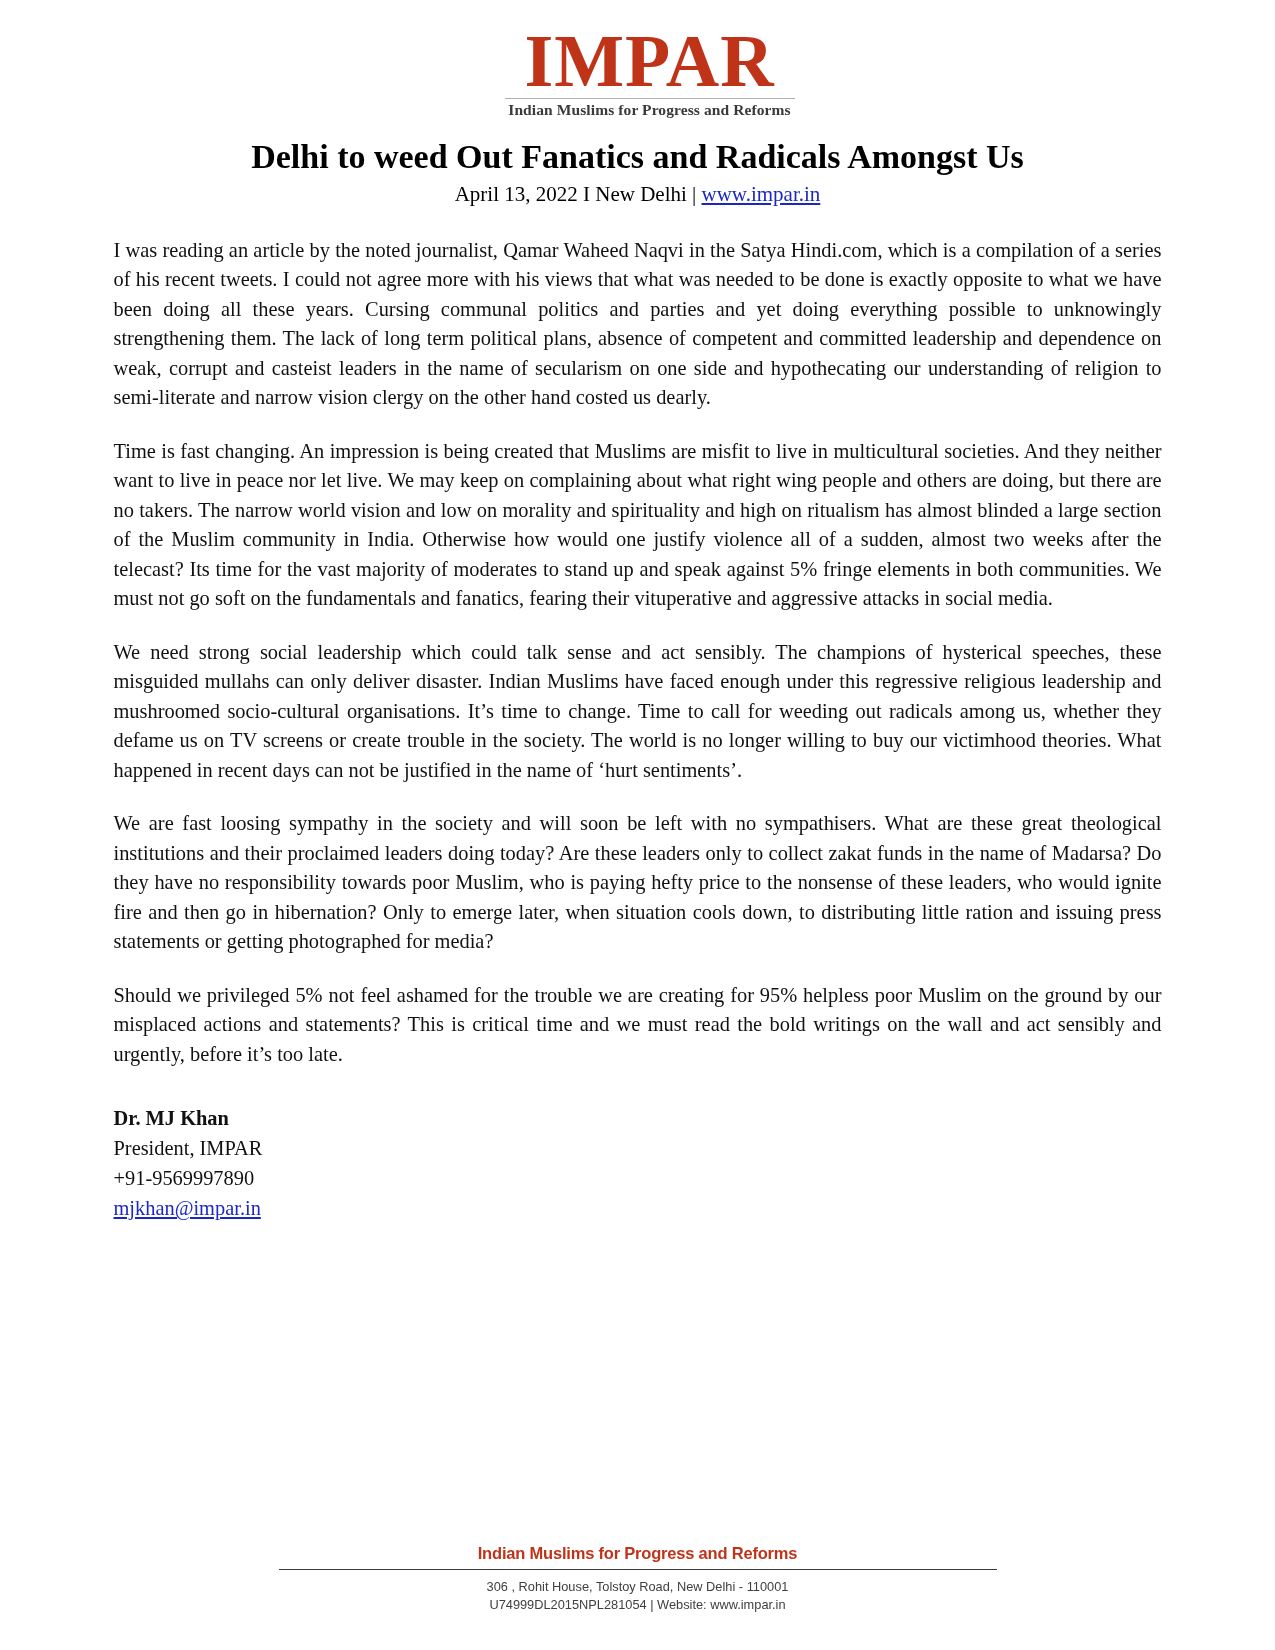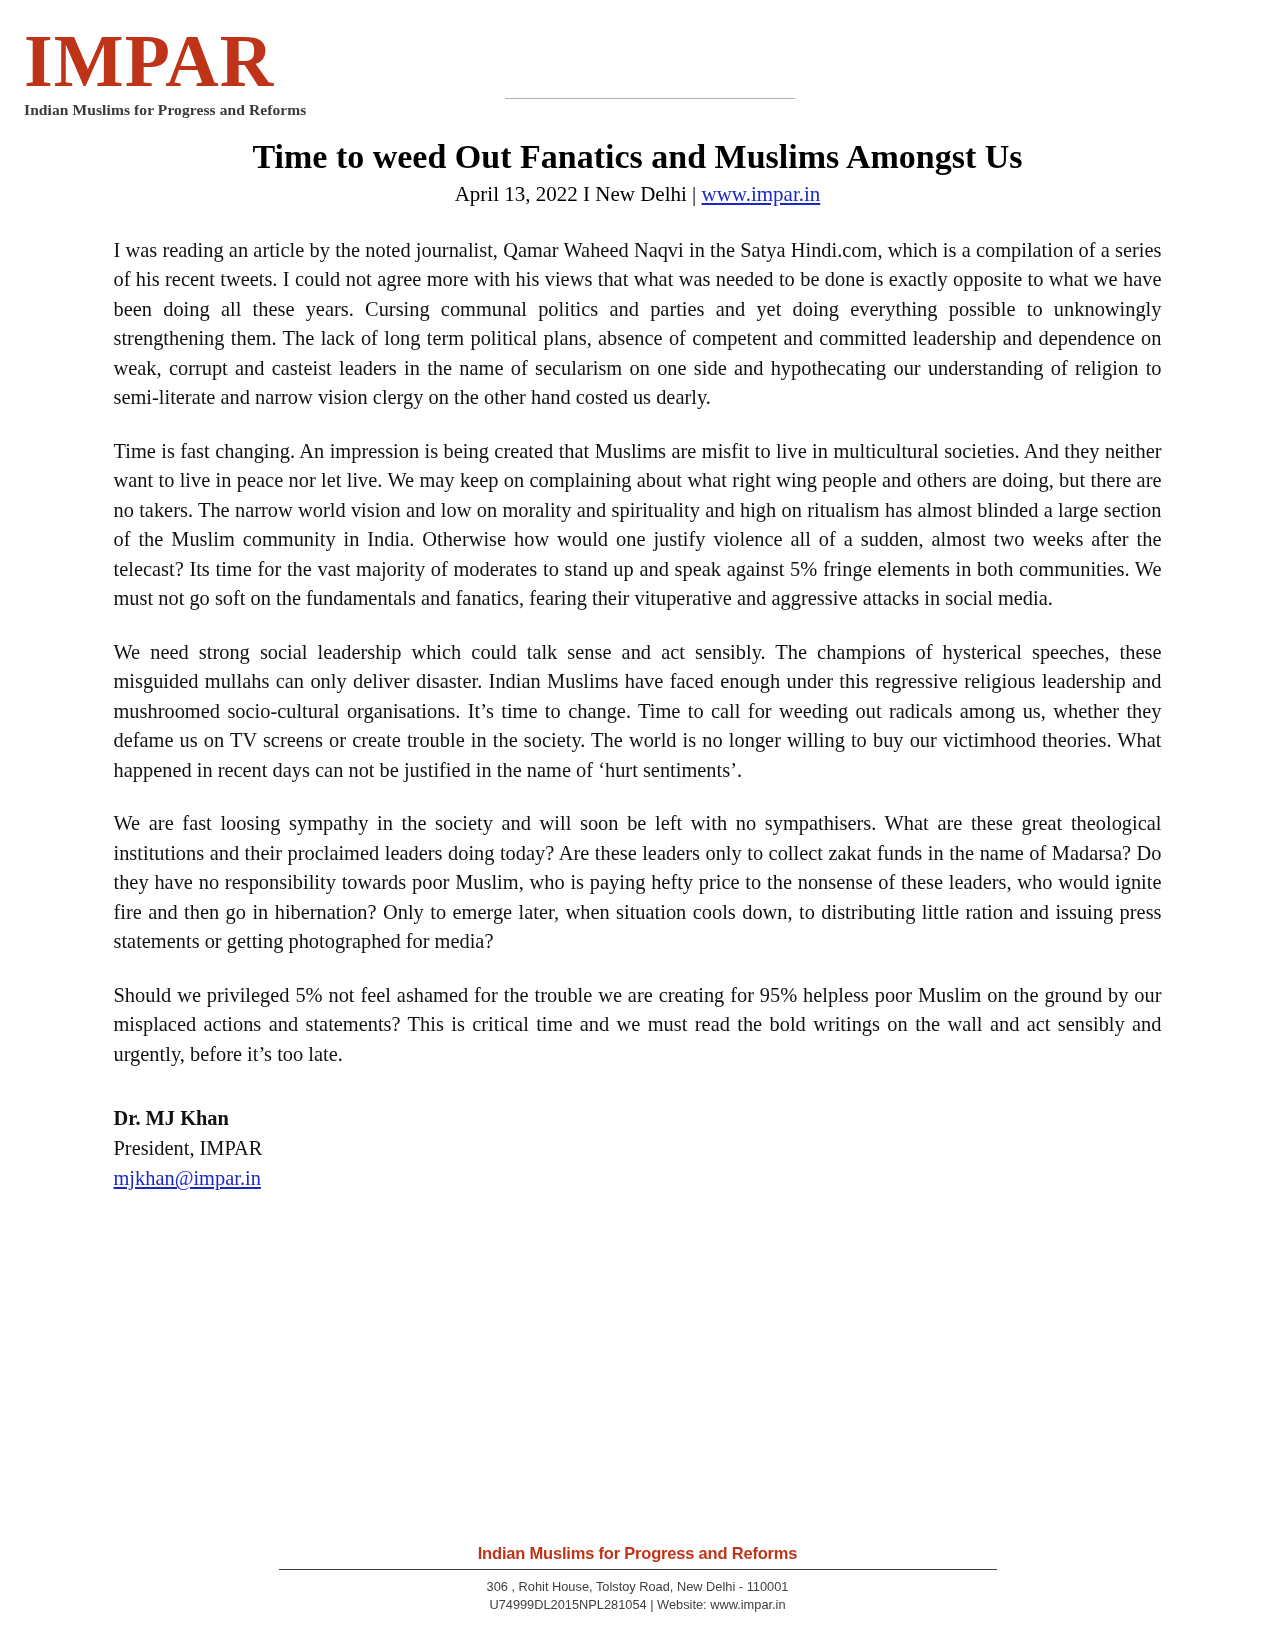--- a/index.html
+++ b/index.html
@@ -15,20 +15,21 @@
     margin: 0 auto;
     overflow: hidden;
     font-family: "Liberation Serif", serif;
     color: #000000;
     box-sizing: border-box;
   }
 
   
   .masthead {
     padding-top: 26px;
+    text-align: center;
     padding-left: 24px;
   }
   .logo-word {
     font-family: "Liberation Serif", serif;
     font-weight: bold;
     font-size: 74px;
     line-height: 0.95;
     letter-spacing: 1px;
     color: #bf3418;
     display: block;
@@ -136,36 +137,37 @@
 <body>
 
 <div class="page">
 
   <div class="masthead">
     <span class="logo-word">IMPAR</span>
     <div class="logo-rule"></div>
     <span class="logo-tagline">Indian Muslims for Progress and Reforms</span>
   </div>
 
-  <h1 class="doc-title">Time to weed Out Fanatics and Muslims Amongst Us</h1>
+  <h1 class="doc-title">Delhi to weed Out Fanatics and Radicals Amongst Us</h1>
 
   <div class="doc-subtitle">
     <span>April 13, 2022 I New Delhi | </span><a class="link" href="#">www.impar.in</a>
   </div>
 
   <div class="body-wrap">
     <p class="para">I was reading an article by the noted journalist, Qamar Waheed Naqvi in the Satya Hindi.com, which is a compilation of a series of his recent tweets. I could not agree more with his views that what was needed to be done is exactly opposite to what we have been doing all these years. Cursing communal politics and parties and yet doing everything possible to unknowingly strengthening them. The lack of long term political plans, absence of competent and committed leadership and dependence on weak, corrupt and casteist leaders in the name of secularism on one side and hypothecating our understanding of religion to semi-literate and narrow vision clergy on the other hand costed us dearly.</p>
     <p class="para">Time is fast changing. An impression is being created that Muslims are misfit to live in multicultural societies. And they neither want to live in peace nor let live. We may keep on complaining about what right wing people and others are doing, but there are no takers. The narrow world vision and low on morality and spirituality and high on ritualism has almost blinded a large section of the Muslim community in India. Otherwise how would one justify violence all of a sudden, almost two weeks after the telecast? Its time for the vast majority of moderates to stand up and speak against 5% fringe elements in both communities. We must not go soft on the fundamentals and fanatics, fearing their vituperative and aggressive attacks in social media.</p>
     <p class="para">We need strong social leadership which could talk sense and act sensibly. The champions of hysterical speeches, these misguided mullahs can only deliver disaster. Indian Muslims have faced enough under this regressive religious leadership and mushroomed socio-cultural organisations. It’s time to change. Time to call for weeding out radicals among us, whether they defame us on TV screens or create trouble in the society. The world is no longer willing to buy our victimhood theories. What happened in recent days can not be justified in the name of ‘hurt sentiments’.</p>
     <p class="para">We are fast loosing sympathy in the society and will soon be left with no sympathisers. What are these great theological institutions and their proclaimed leaders doing today? Are these leaders only to collect zakat funds in the name of Madarsa? Do they have no responsibility towards poor Muslim, who is paying hefty price to the nonsense of these leaders, who would ignite fire and then go in hibernation? Only to emerge later, when situation cools down, to distributing little ration and issuing press statements or getting photographed for media?</p>
     <p class="para">Should we privileged 5% not feel ashamed for the trouble we are creating for 95% helpless poor Muslim on the ground by our misplaced actions and statements? This is critical time and we must read the bold writings on the wall and act sensibly and urgently, before it’s too late.</p>
 
     <div class="signature">
       <div class="sig-name">Dr. MJ Khan</div>
       <div>President, IMPAR</div>
+      <div>+91-9569997890</div>
       <div><a class="sig-email" href="#">mjkhan@impar.in</a></div>
     </div>
   </div>
 
   <div class="footer">
     <div class="footer-title">Indian Muslims for Progress and Reforms</div>
     <div class="footer-rule"></div>
     <div class="footer-line">306 , Rohit House, Tolstoy Road, New Delhi - 110001</div>
     <div class="footer-line">U74999DL2015NPL281054 | Website: www.impar.in</div>
   </div>

